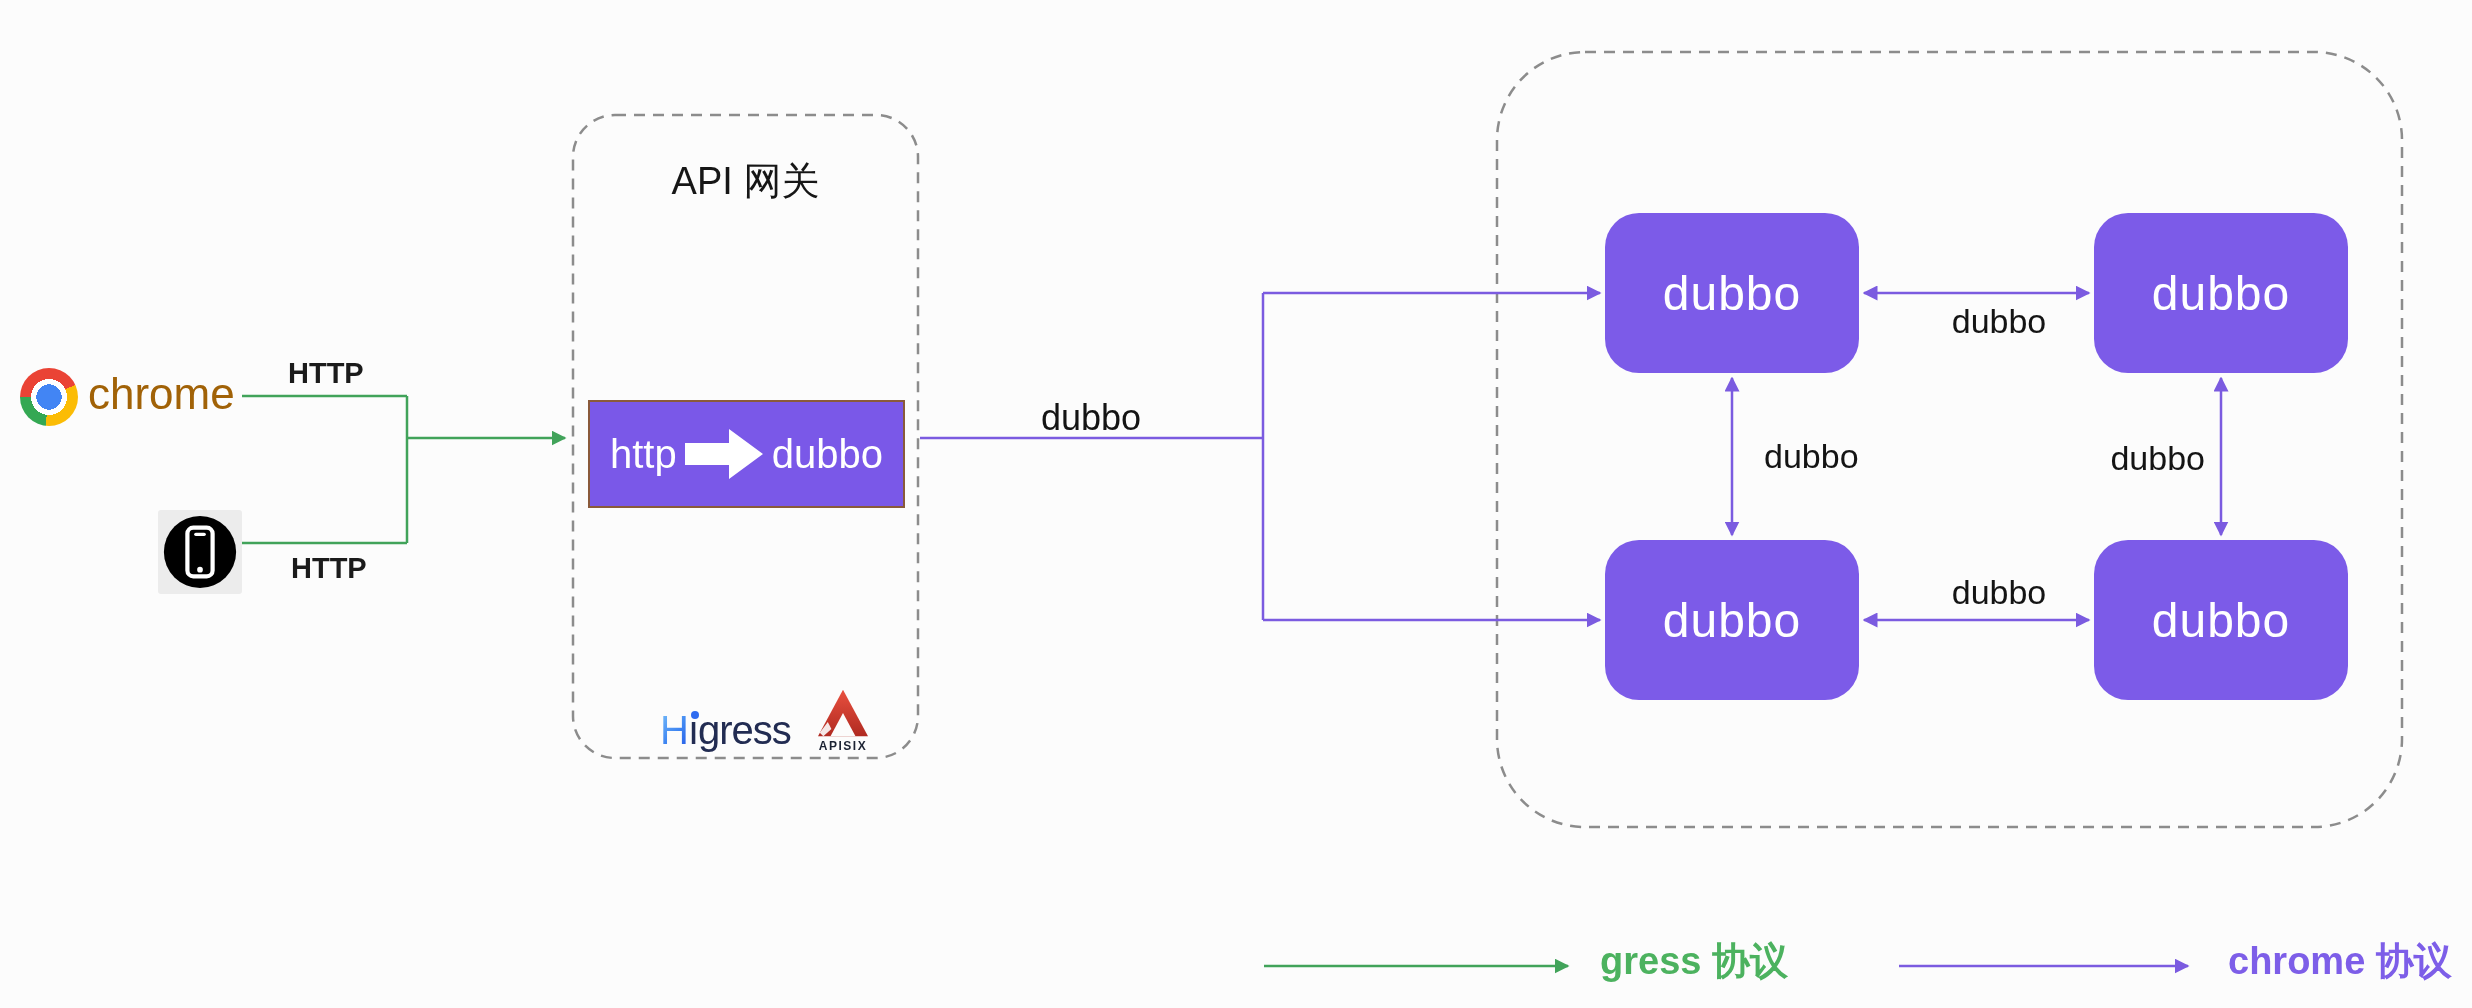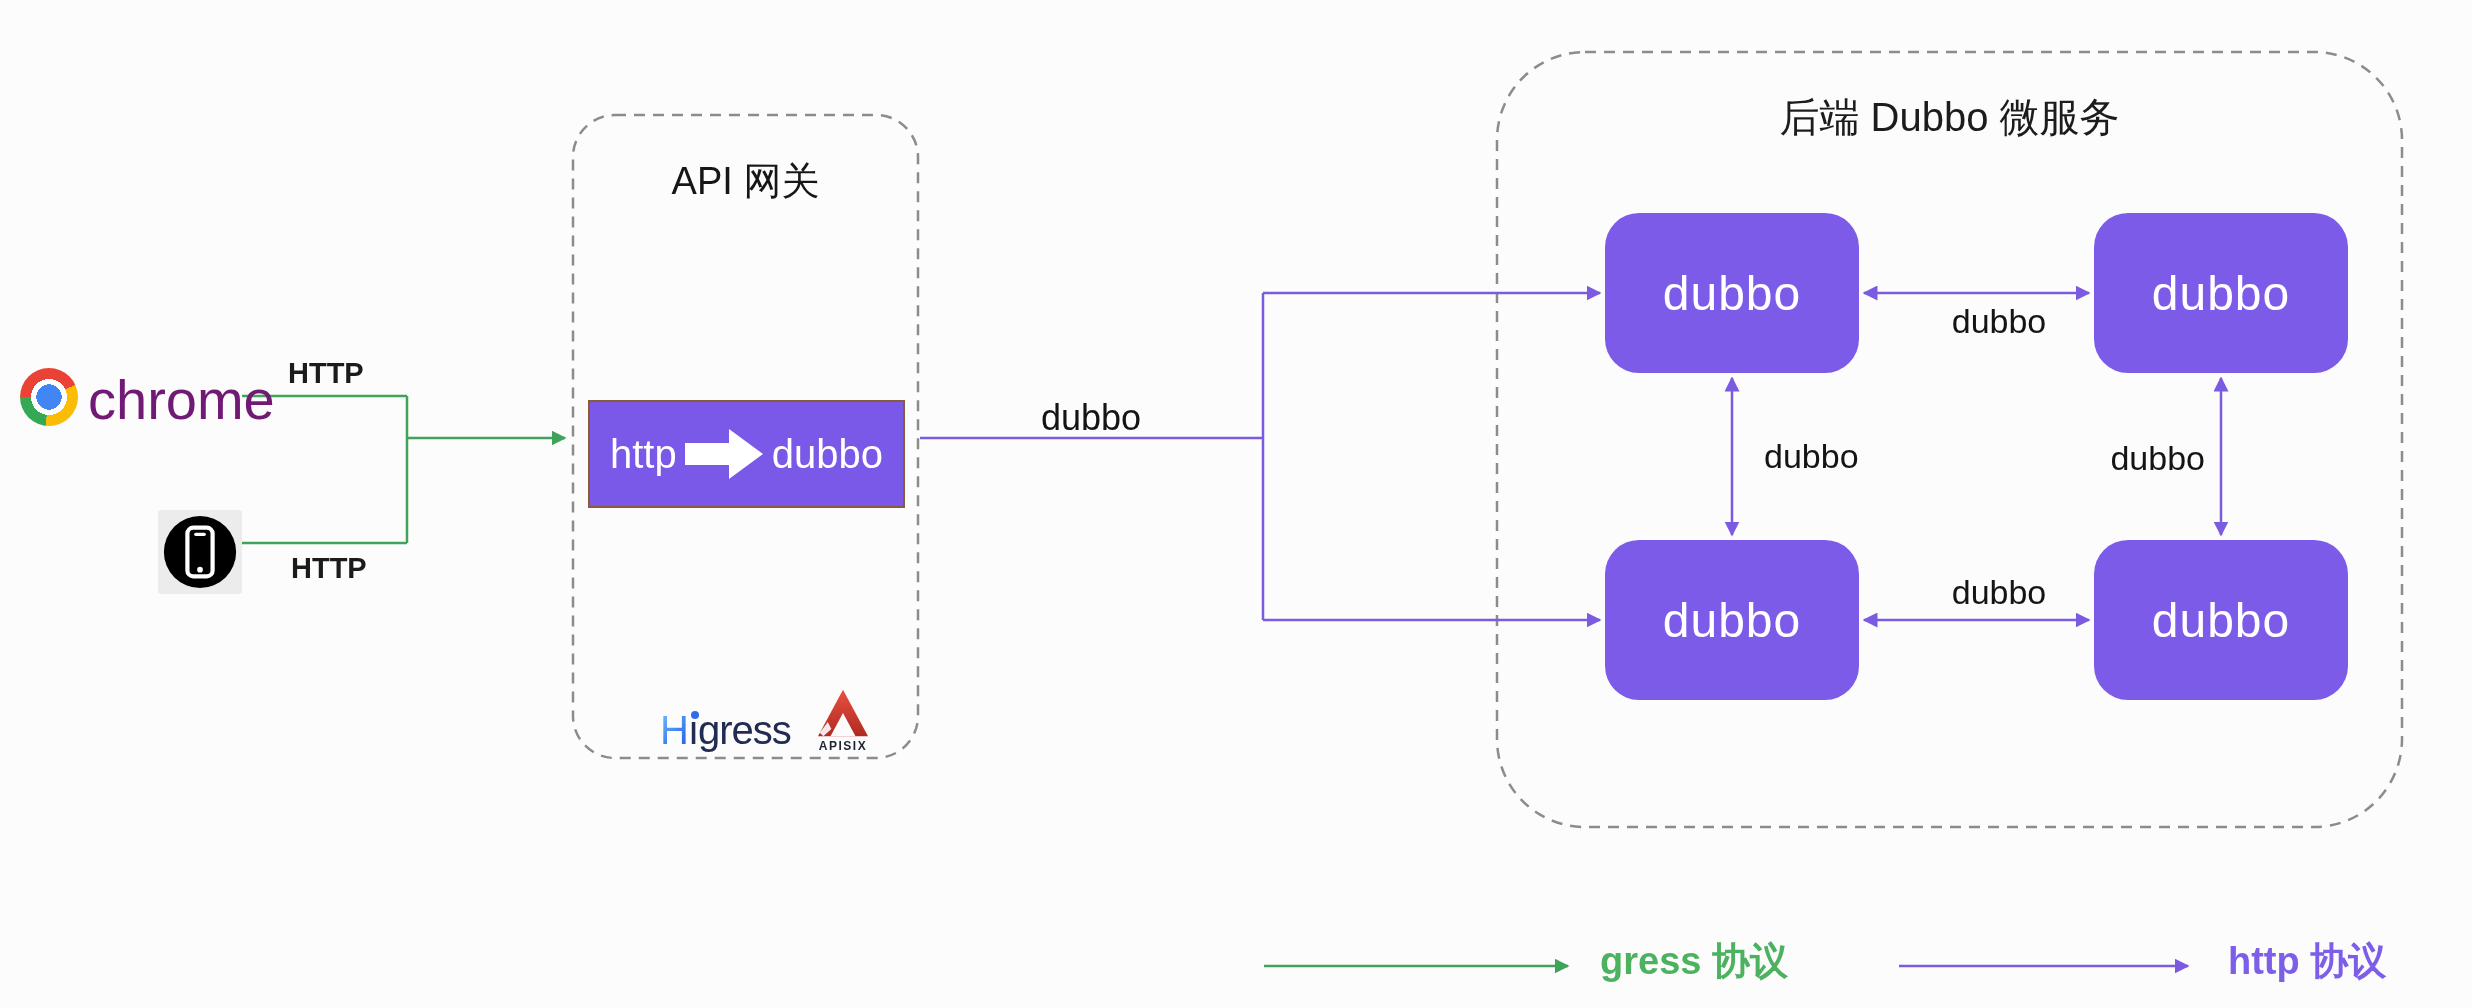--- a/index.html
+++ b/index.html
@@ -14,21 +14,21 @@
   .abs{position:absolute;}
 
   
   .chrome-logo{
     left:20px;top:368px;width:58px;height:58px;border-radius:50%;
     background:
       radial-gradient(circle at 50% 50%, #4285F4 0 31%, #ffffff 31% 44%, rgba(0,0,0,0) 44%),
       conic-gradient(from 0deg, #EA4335 0deg 65deg, #FBBC05 65deg 187deg, #34A853 187deg 270deg, #EA4335 270deg 360deg);
   }
   .chrome-word{
-    left:88px;top:372px;font-size:56px;color:#701a75;letter-spacing:0px;line-height:1.0;
+    left:88px;top:372px;font-size:44px;color:#a16207;letter-spacing:0px;line-height:1.0;
   }
   .http-label{font-size:29px;font-weight:600;color:#1b1b1b;line-height:1.1;}
   .http-top{left:288px;top:358px;}
   .http-bottom{left:291px;top:553px;}
   .phone-wrap{left:158px;top:510px;width:84px;height:84px;background:#ececec;border-radius:3px;}
   .phone-wrap svg{display:block;width:84px;height:84px;}
 
   
   .gw-title{
     left:573px;top:156px;width:345px;text-align:center;
@@ -162,36 +162,35 @@
       </defs>
       <polygon points="30,2 58,54 2,54" fill="url(#axg)"></polygon>
       <polygon points="30,28 44,54 16,54" fill="#fcfcfc"></polygon>
       <polygon points="13,38 17,46 8,54 4,50" fill="#fcfcfc" opacity="0.9"></polygon>
     </svg>
     <div class="apisix-text">APISIX</div>
   </div>
 
   <div class="abs edge-label lbl-ingress">dubbo</div>
 
-  <div class="abs be-title">后端 Dubbo 微服务</div>
 
   <div class="abs dubbo-node node-tl">
     <span>dubbo</span>
   </div>
   <div class="abs dubbo-node node-tr">
     <span>dubbo</span>
   </div>
   <div class="abs dubbo-node node-bl">
     <span>dubbo</span>
   </div>
   <div class="abs dubbo-node node-br">
     <span>dubbo</span>
   </div>
 
   <div class="abs edge-label lbl-top-mid">dubbo</div>
   <div class="abs edge-label lbl-bottom-mid">dubbo</div>
   <div class="abs edge-label lbl-left-vert">dubbo</div>
   <div class="abs edge-label lbl-right-vert">dubbo</div>
 
   <div class="abs legend-label legend-http">gress 协议</div>
-  <div class="abs legend-label legend-dubbo">http 协议</div>
+  <div class="abs legend-label legend-dubbo">chrome 协议</div>
 
 </div>
 
 </body></html>

